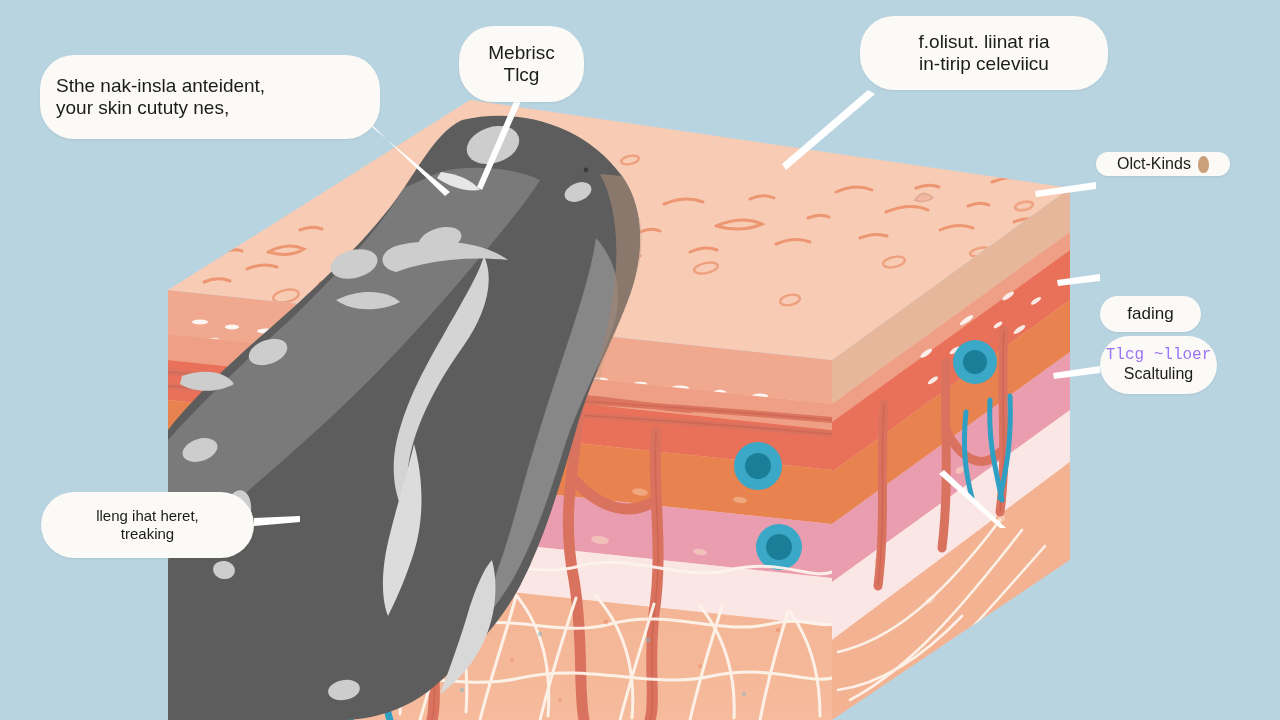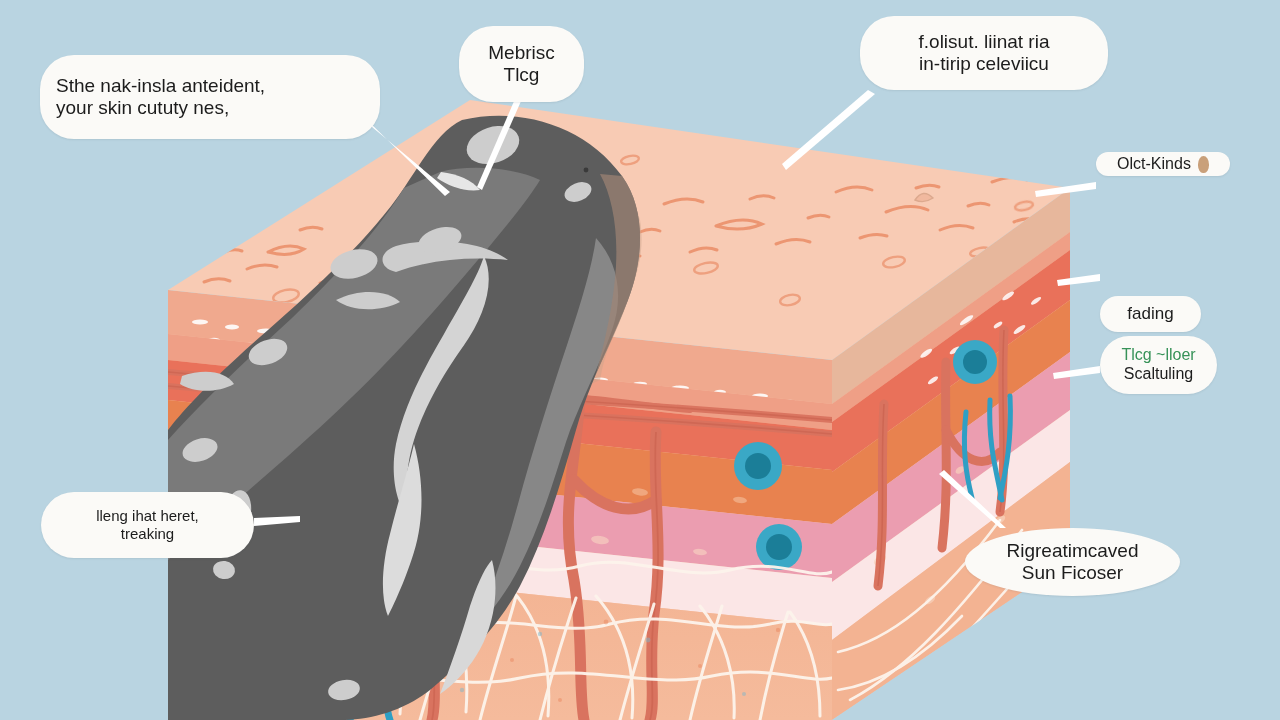--- a/index.html
+++ b/index.html
@@ -20,21 +20,21 @@
     display:flex;flex-direction:column;
     align-items:center;justify-content:center;
     text-align:center;
     line-height:1.18;
     box-shadow:0 1px 2px rgba(60,70,80,.10);
     z-index:40;
     padding:6px 16px;
     box-sizing:border-box;
   }
   .callout span{display:block;white-space:nowrap;}
-  .c-ghost{color:#15803d;opacity:.85;}
+  .c-ghost{color:#8b5cf6;opacity:.85;font-family:Liberation Mono, monospace;}
 </style>
 </head>
 <body>
 
 <div id="stage">
 
 <svg id="art" viewBox="0 0 1280 720" preserveAspectRatio="none">
   <defs>
     <clipPath id="clipFront">
       <polygon points="168,290 832,360 832,720 168,720"></polygon>
@@ -420,18 +420,14 @@
 <div class="callout" style="left:1100px;top:336px;width:117px;height:58px;font-size:16px;">
   <span class="c-ghost">Tlcg ~lloer</span>
   <span>Scaltuling</span>
 </div>
 
 <div class="callout" style="left:41px;top:492px;width:213px;height:66px;font-size:15px;">
   <span>lleng ihat heret,</span>
   <span>treaking</span>
 </div>
 
-<div class="callout" style="left:965px;top:528px;width:215px;height:68px;font-size:19px;border-radius:50%/50%;">
-  <span>Rigreatimcaved</span>
-  <span>Sun Ficoser</span>
-</div>
 
 </div>
 
 </body></html>

